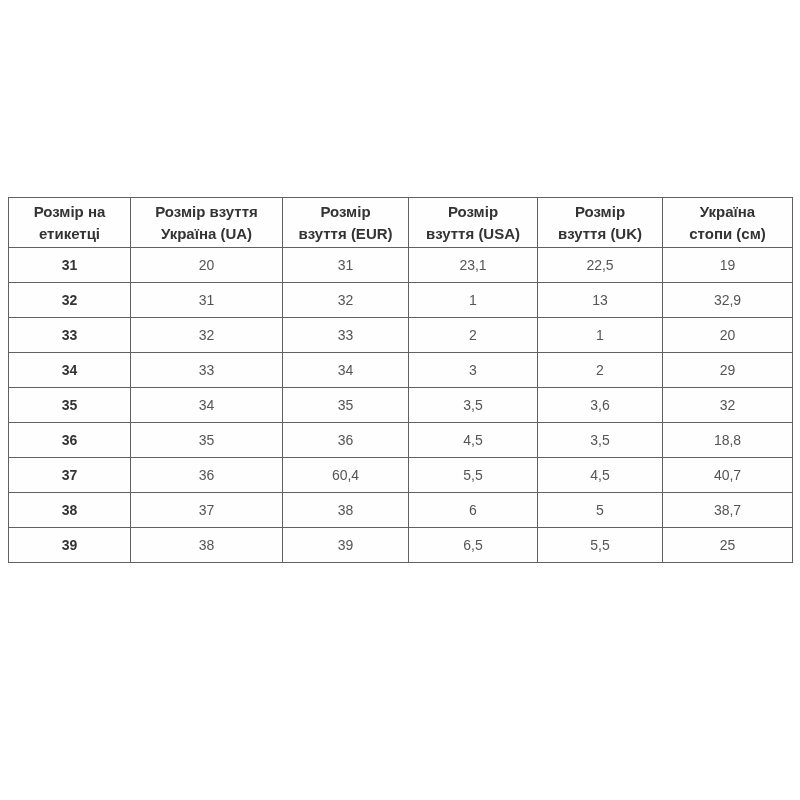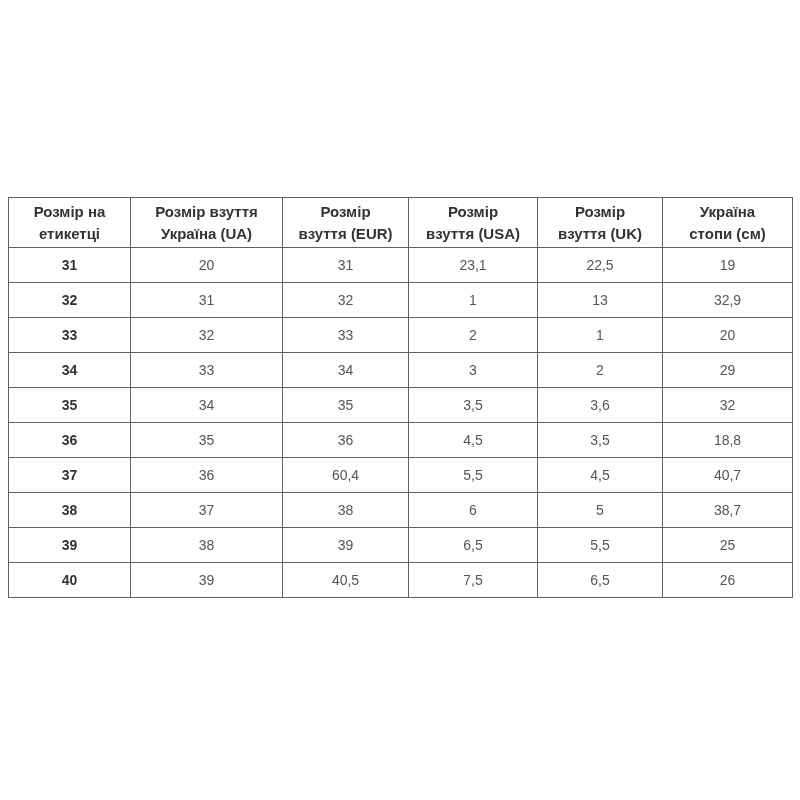--- a/index.html
+++ b/index.html
@@ -150,23 +150,15 @@
           <td>38,7</td>
         </tr>
         <tr>
           <th>39</th>
           <td>38</td>
           <td>39</td>
           <td>6,5</td>
           <td>5,5</td>
           <td>25</td>
         </tr>
-        <tr>
-          <th>40</th>
-          <td>39</td>
-          <td>40,5</td>
-          <td>7,5</td>
-          <td>6,5</td>
-          <td>26</td>
-        </tr>
       </tbody>
   </table>
 </div>
 
 </body></html>

